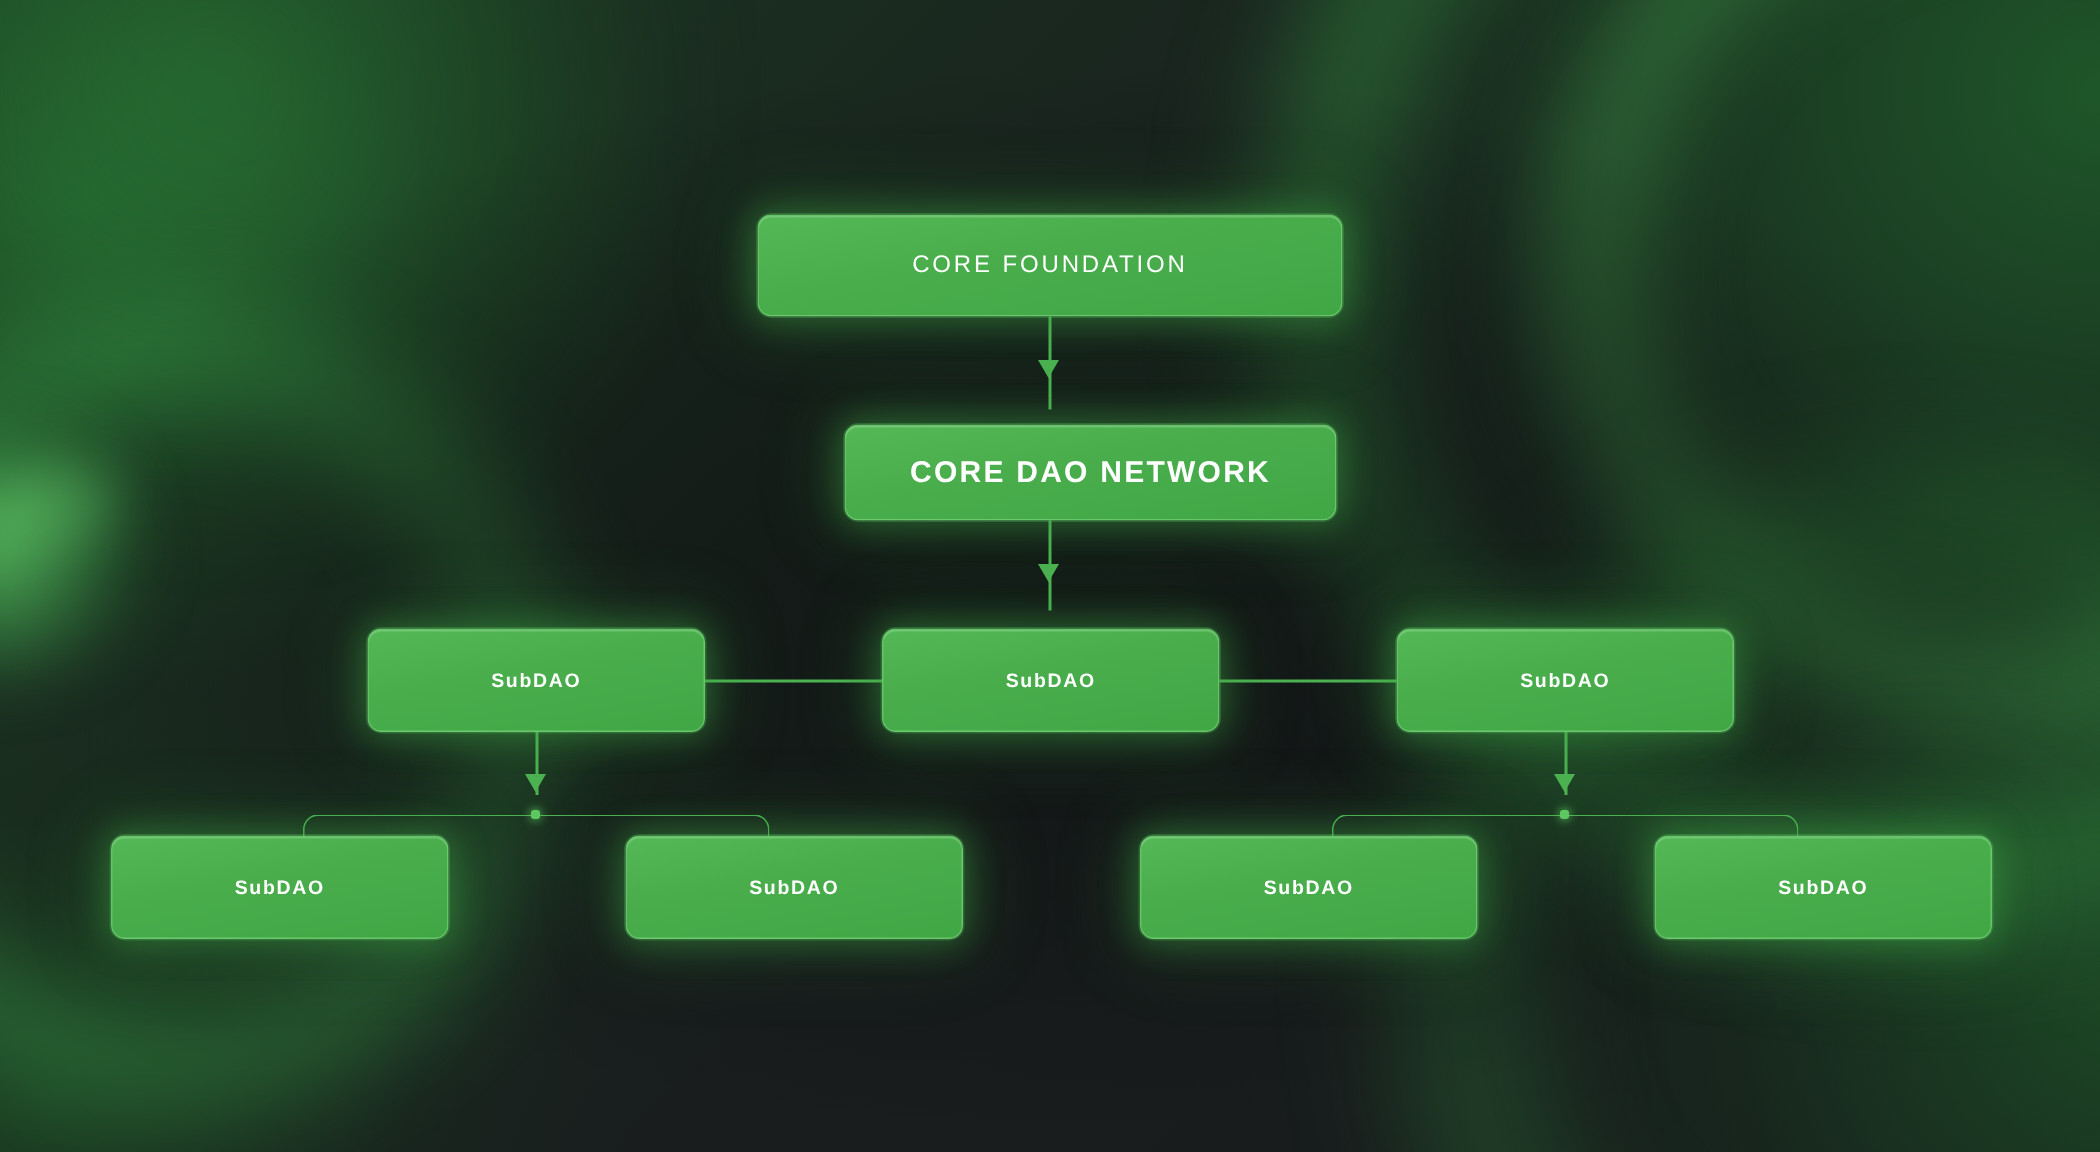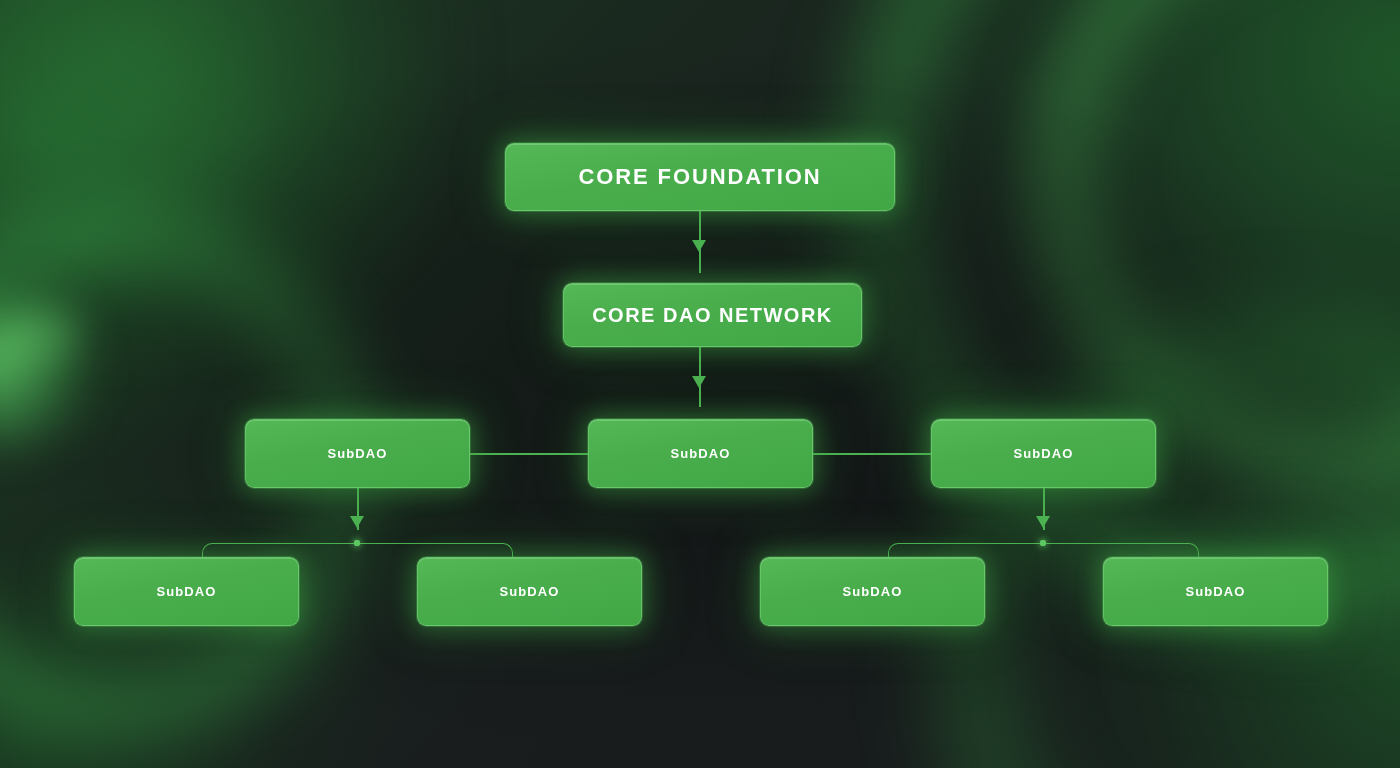--- a/index.html
+++ b/index.html
@@ -107,22 +107,22 @@
       inset 0 1px 0 rgba(190,240,190,0.30);
     color: #ffffff;
     text-align: center;
     user-select: none;
   }
   .node-label {
     color: #ffffff;
     white-space: nowrap;
   }
   .tier1 .node-label {
-    font-size: 22px;
-    font-weight: 700;
+    font-size: 16px;
+    font-weight: 400;
     letter-spacing: 1.9px;
     text-transform: uppercase;
   }
   .tier2 .node-label {
     font-size: 20px;
     font-weight: 700;
     letter-spacing: 1.5px;
     text-transform: uppercase;
   }
   .tier3 .node-label, .tier4 .node-label {
@@ -192,21 +192,21 @@
       <div class="edge edge-h" style="left: 813px; top: 453px; width: 118px;"></div>
       <div class="arrowhead" style="left: 692px; top: 240px;"></div>
       <div class="arrowhead" style="left: 692px; top: 376px;"></div>
       <div class="arrowhead" style="left: 350px; top: 516px;"></div>
       <div class="arrowhead" style="left: 1036px; top: 516px;"></div>
       <div class="junction-dot" style="left: 354px; top: 540px;"></div>
       <div class="junction-dot" style="left: 1040px; top: 540px;"></div>
       <div class="node tier1" style="left: 505px; top: 143px; width: 390px; height: 68px;">
         <span class="node-label">CORE FOUNDATION</span>
       </div>
-      <div class="node tier2" style="left: 563px; top: 283px; width: 299px; height: 64px; text-align: center;">
+      <div class="node tier2" style="left: 563px; top: 283px; width: 328px; height: 64px; text-align: center;">
         <span class="node-label">CORE DAO NETWORK</span>
       </div>
       <div class="node tier3" style="left: 245px; top: 419px; width: 225px; height: 69px;">
         <span class="node-label">SubDAO</span>
       </div>
       <div class="node tier3" style="left: 588px; top: 419px; width: 225px; height: 69px;">
         <span class="node-label">SubDAO</span>
       </div>
       <div class="node tier3" style="left: 931px; top: 419px; width: 225px; height: 69px;">
         <span class="node-label">SubDAO</span>

